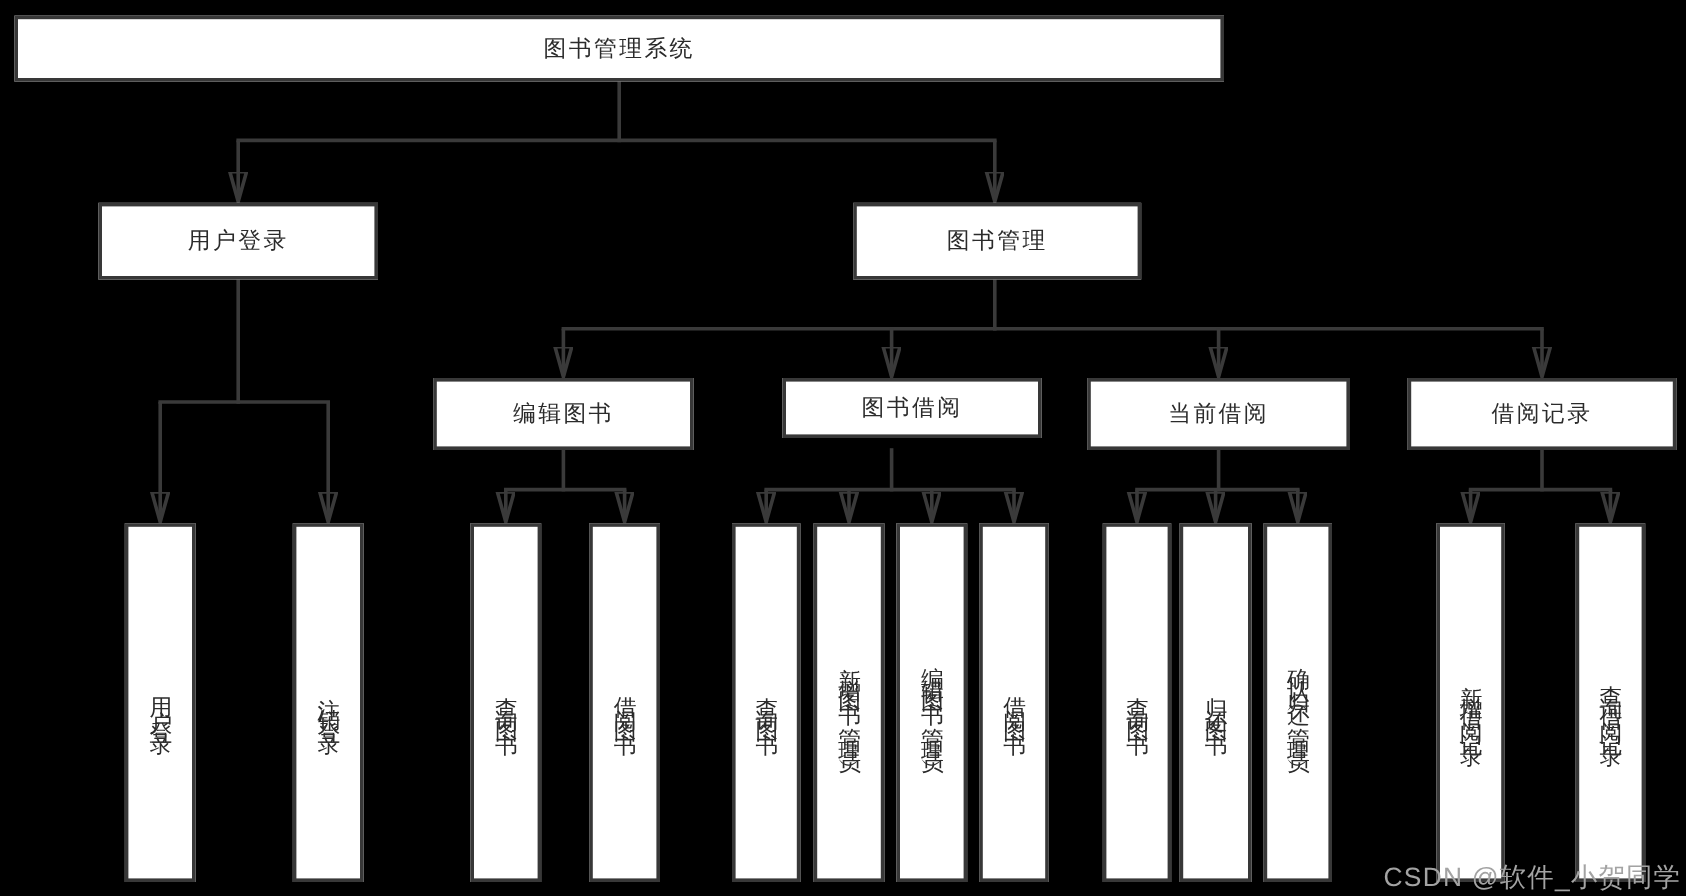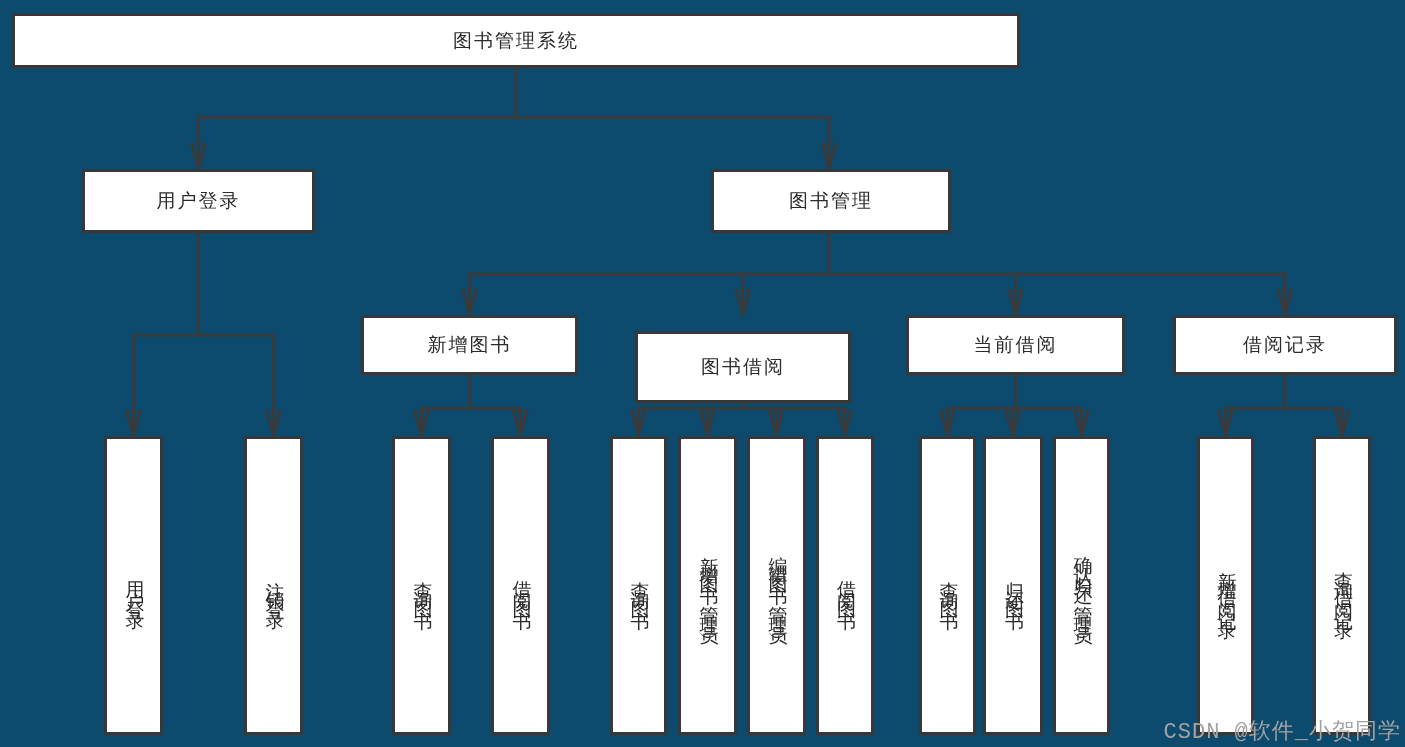--- a/index.html
+++ b/index.html
@@ -1,21 +1,21 @@
 <!DOCTYPE html>
 <html><head>
 <meta charset="utf-8">
 <style>
   html, body { margin: 0; padding: 0; background: #ffffff; }
   .stage {
     position: relative;
     width: 1405px;
     height: 747px;
-    background: #0c4a6e;
-    font-family: Liberation Mono, monospace;
+    background: #000000;
+    font-family: Liberation Sans, sans-serif;
     overflow: hidden;
   }
   svg.connectors {
     position: absolute;
     left: 0; top: 0;
     width: 1405px; height: 747px;
     pointer-events: none;
   }
   svg.connectors path {
     stroke: #3a3a3a;
@@ -129,23 +129,23 @@
   </div>
 
   <div class="node h" style="left:82px; top:169px; width:233px; height:64px;">
     <span class="lbl">用户登录</span>
   </div>
   <div class="node h" style="left:711px; top:169px; width:240px; height:64px;">
     <span class="lbl">图书管理</span>
   </div>
 
   <div class="node h" style="left:361px; top:315px; width:217px; height:60px;">
-    <span class="lbl">新增图书</span>
+    <span class="lbl">编辑图书</span>
   </div>
-  <div class="node h" style="left:635px; top:315px; width:216px; height:72px;margin-top:16px;">
+  <div class="node h" style="left:652px; top:315px; width:216px; height:50px;">
     <span class="lbl">图书借阅</span>
   </div>
   <div class="node h" style="left:906px; top:315px; width:219px; height:60px;">
     <span class="lbl">当前借阅</span>
   </div>
   <div class="node h" style="left:1173px; top:315px; width:224px; height:60px;">
     <span class="lbl">借阅记录</span>
   </div>
 
   <div class="node v" style="left:104px; top:436px; width:59px; height:299px;">

